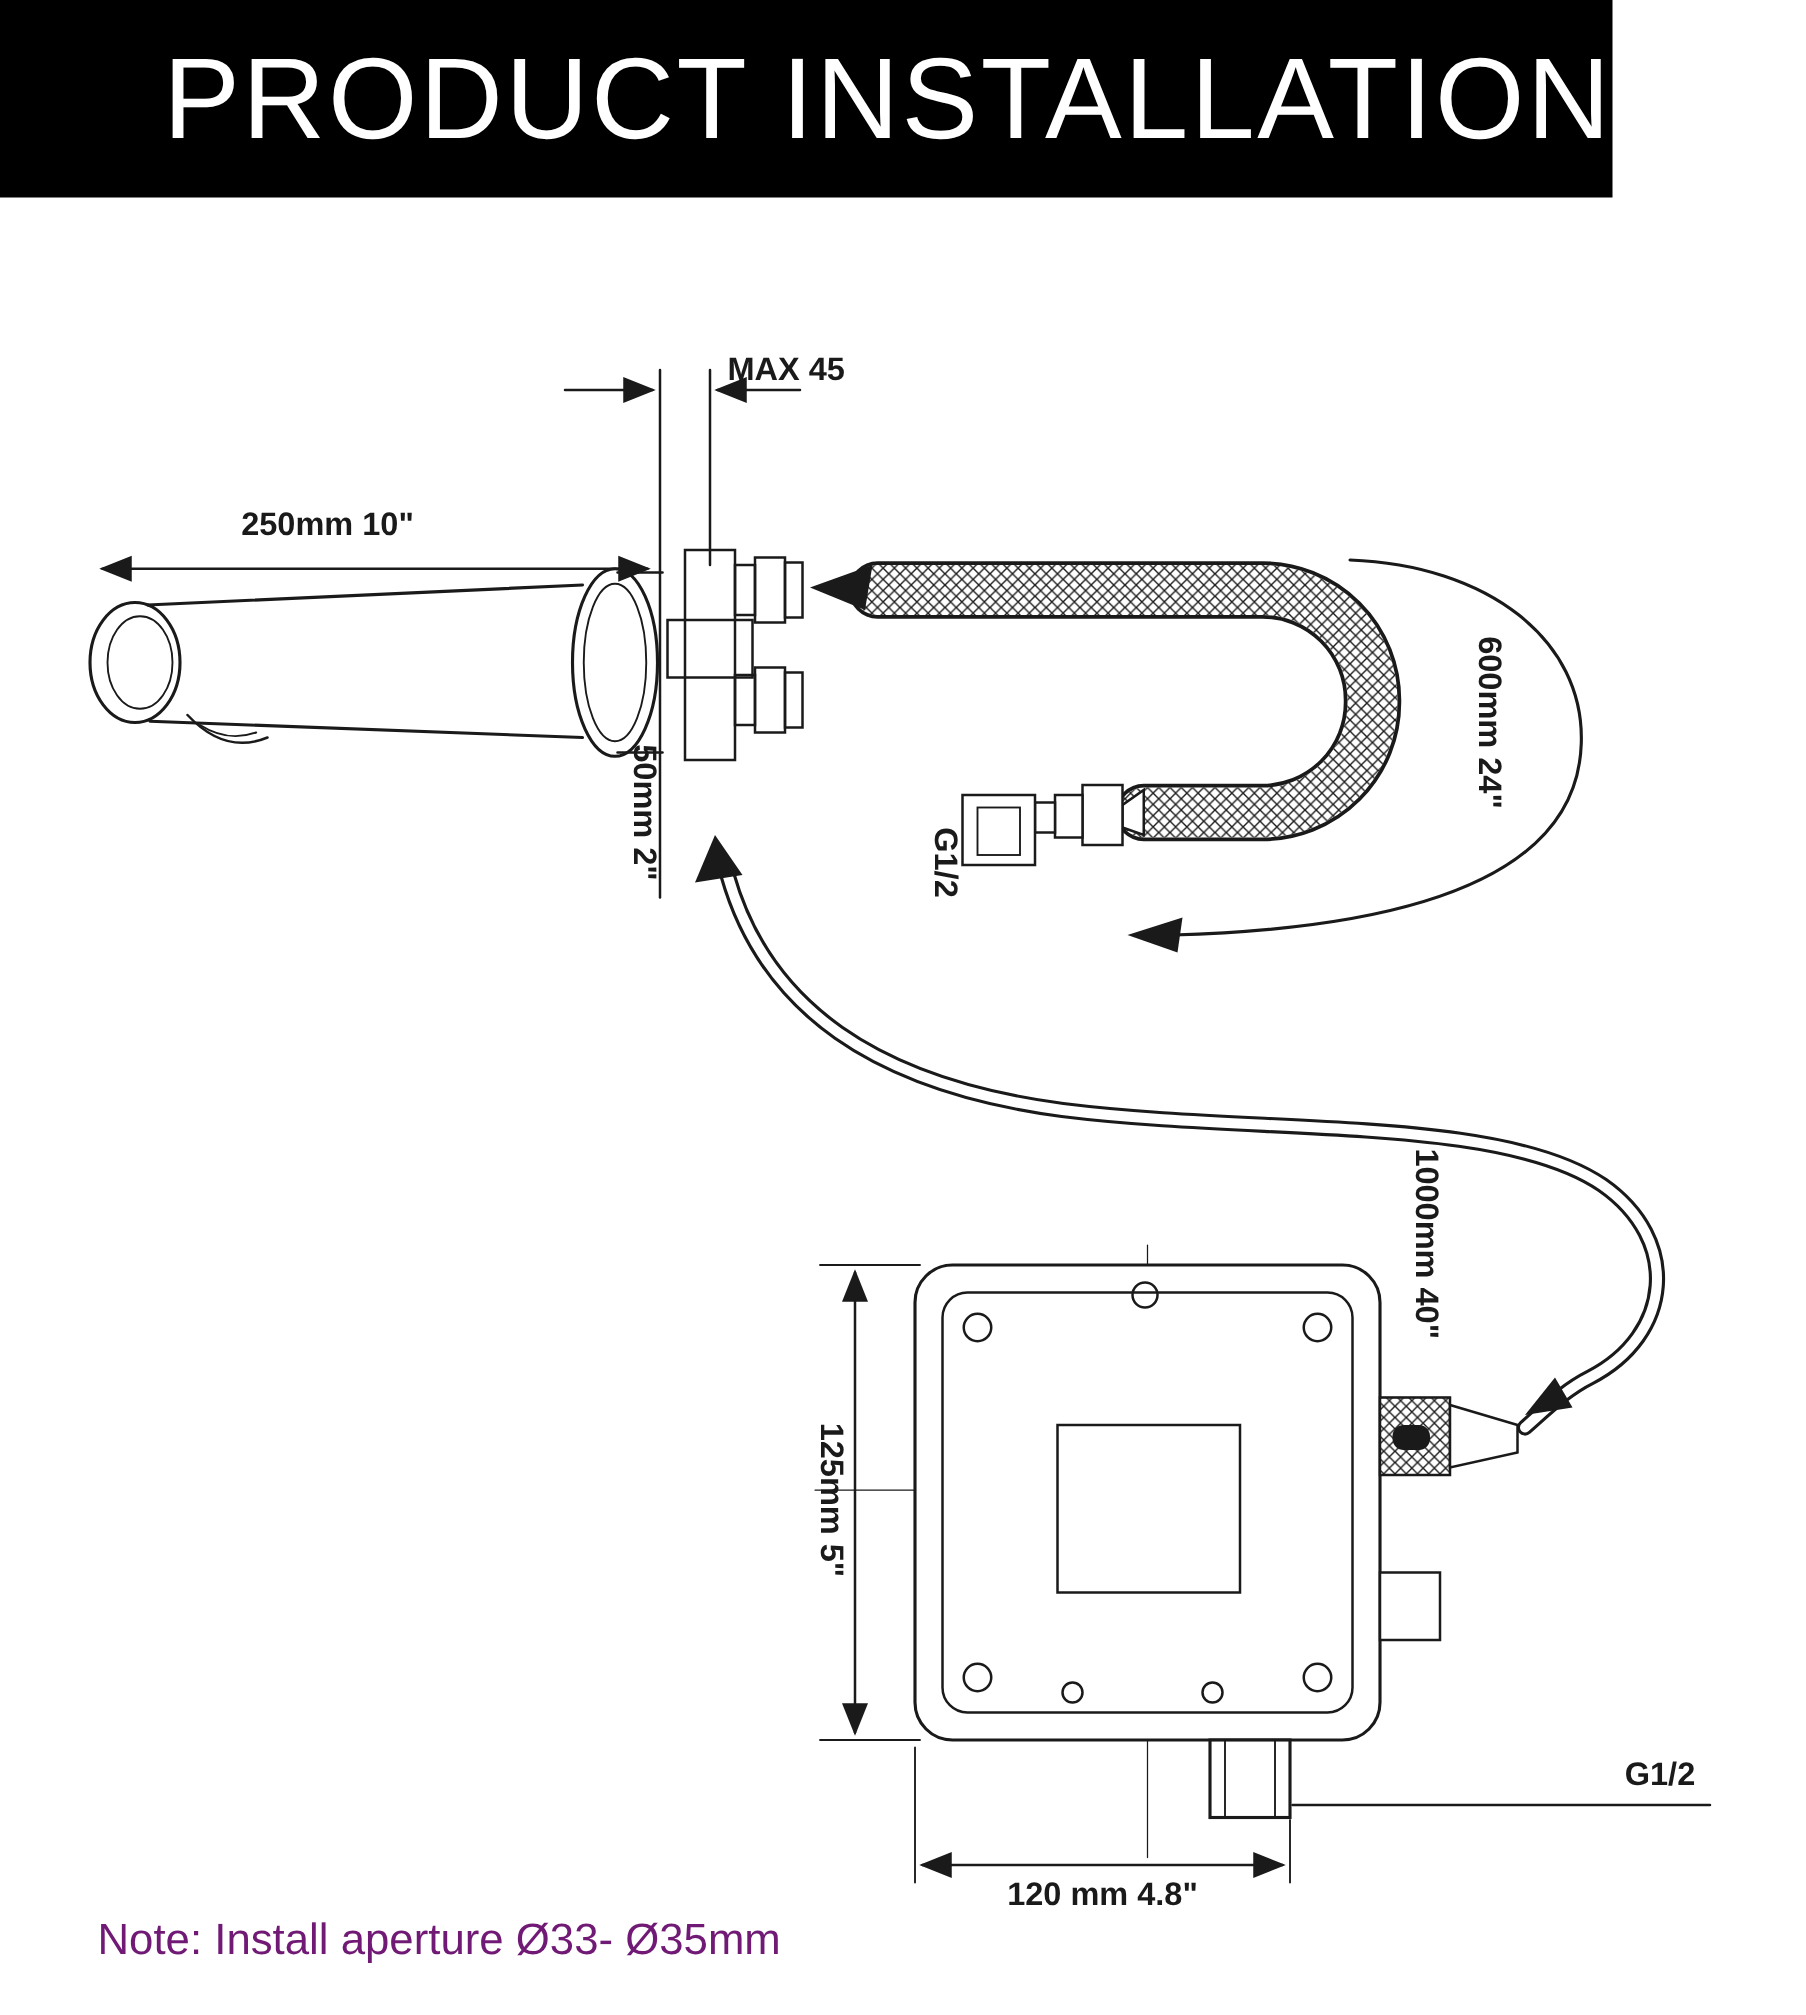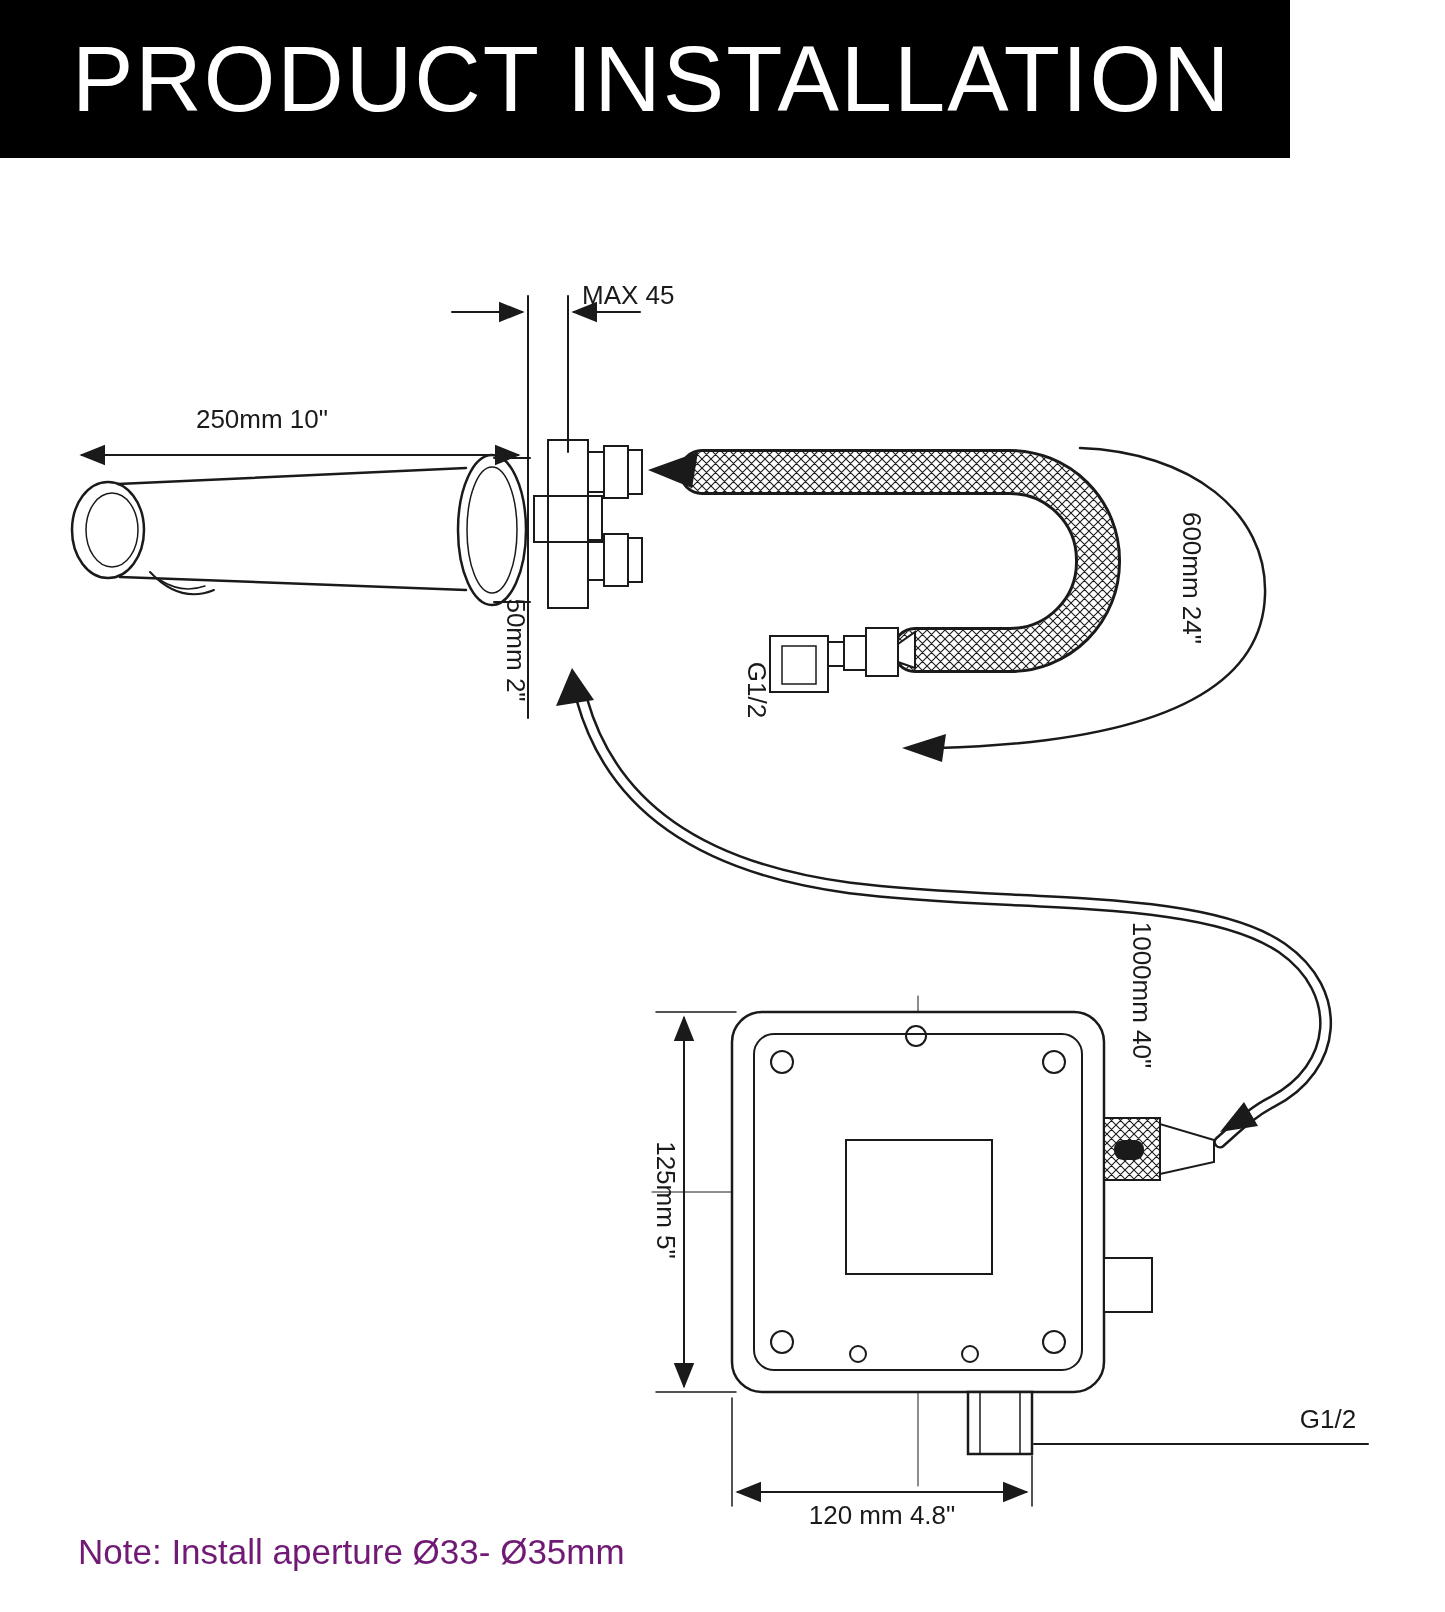--- a/index.html
+++ b/index.html
@@ -1,22 +1,22 @@
 <!DOCTYPE html>
 <html><head>
 <meta charset="utf-8">
 <style>
   html,body{margin:0;padding:0;background:#ffffff;}
   .page{position:relative;width:1445px;height:1612px;background:#ffffff;overflow:hidden;
         font-family:"Liberation Sans",sans-serif;color:#111;}
   .header{position:absolute;left:0;top:0;width:1290px;height:158px;background:#000;
-          display:flex;align-items:center;}
+          display:flex;align-items:center;justify-content:flex-end;}
   .header h1{margin:0 0 0 72px;font-family:"Liberation Sans",sans-serif;
              font-size:92px;font-weight:400;letter-spacing:2px;color:#fff;white-space:nowrap;}
-  .diagram-wrap{position:absolute;left:0;top:0;width:1142px;height:1612px;}
+  .diagram-wrap{position:absolute;left:0;top:0;width:1142px;height:1612px;font-weight:bold;}
   svg{display:block;}
   svg text{font-family:"Liberation Sans",sans-serif;font-size:26px;fill:#1a1a1a;}
   .note{position:absolute;left:78px;top:1532px;font-size:35px;color:#701a75;}
 </style>
 </head>
 <body>
 
 <div class="page">
 
   <div class="diagram-wrap">

